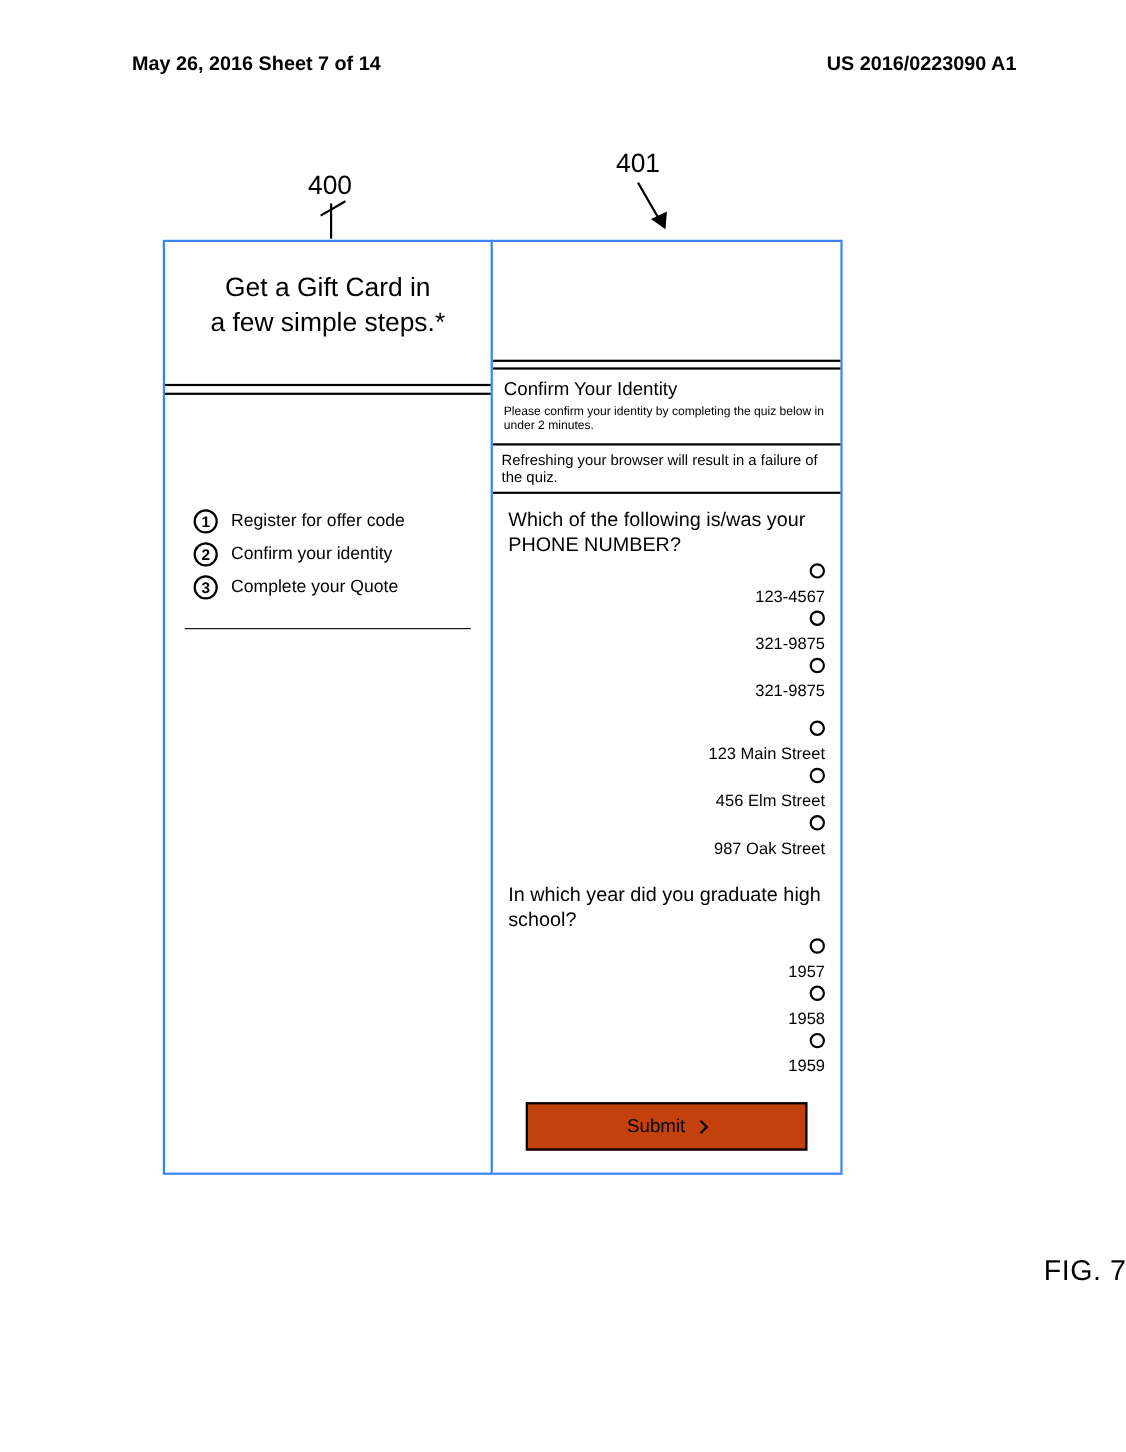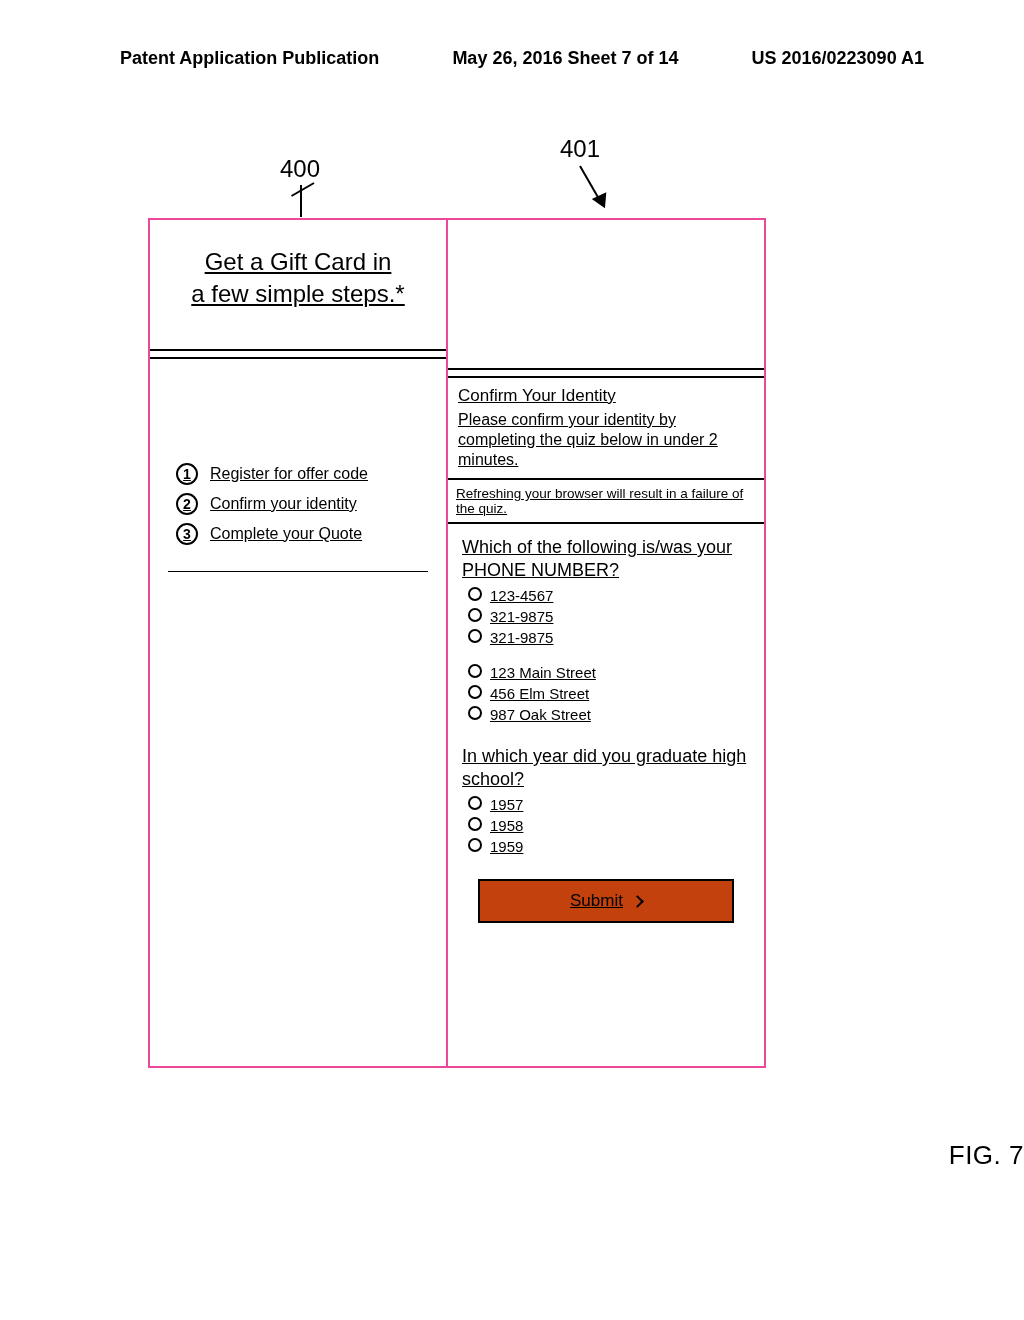--- a/index.html
+++ b/index.html
@@ -27,61 +27,60 @@
   .c401-arrow .head { position:absolute; left: 14px; top: 30px; width:0; height:0; border-left:8px solid transparent; border-right:8px solid transparent; border-top:14px solid #000; transform: rotate(-25deg);}
 
   .c402 { left: 270px; top: 368px; text-decoration: underline; }
 
   .c600 { left: 660px; top: 320px; }
   .c600-lead { position:absolute; left: 680px; top: 350px; width:2px; height: 20px; background:#000;}
   .c600-lead::after { content:""; position:absolute; left:-12px; top:-3px; width:26px; height:2px; background:#000; transform: rotate(-30deg); transform-origin: right center; }
 
   .panels { position: absolute; left: 148px; top: 218px; width: 720px; height: 850px; display:flex; gap: 0; }
 
-  .left-panel, .right-panel { border: 2px solid #ec4899; text-decoration: underline; }
+  .left-panel, .right-panel { border: 2px solid #3b82f6; }
   .left-panel { width: 300px; position: relative; background:#fff; }
   .right-panel { width: 320px; margin-left: -2px; background:#fff; }
 
   .left-title-box { border-bottom: 2px solid #000; padding: 26px 22px 38px 22px; text-align:center; }
   .left-title-line { font-size: 24px; line-height: 1.35; }
 
   .thin-divider { height: 8px; border-bottom: 2px solid #000; }
 
   .left-body { padding: 10px 18px 20px 18px; }
 
   .steps { margin-top: 94px; padding-left: 8px; }
   .step-row { display:flex; align-items:center; gap: 12px; margin-bottom: 8px; font-size: 16px; }
   .step-bullet { width: 22px; height:22px; border: 2px solid #000; border-radius: 50%; display:flex; align-items:center; justify-content:center; font-size: 14px; font-weight:bold; }
 
   .left-lower-divider { margin-top: 26px; border-top: 1px solid #000; }
   
   .right-panel { display:flex; flex-direction:column; }
   .r-top { height: 148px; }
   .r-title { padding: 8px 10px 2px 10px; font-size: 17px; }
-  .r-subtitle { padding: 2px 10px 8px 10px; font-size: 16px; line-height: 1.25; }
+  .r-subtitle { padding: 2px 10px 8px 10px; font-size: 11px; line-height: 1.25; }
   .r-sep { border-top: 2px solid #000; }
   .r-warn { padding: 6px 8px; font-size: 13.5px; }
 
   .q-block { padding: 4px 14px 6px 14px; }
   .q-text { font-size: 18px; line-height: 1.25; margin: 8px 0 6px 0; }
-  .opt-row { display:flex; align-items:flex-start; gap: 8px; font-size: 15px; margin: 4px 0 4px 6px; }
+  .opt-row { display:flex; align-items:flex-end; gap: 8px; font-size: 15px; margin: 4px 0 4px 6px; flex-direction: column; }
   .radio { width: 14px; height: 14px; border: 2px solid #000; border-radius: 50%; flex: 0 0 auto; }
 
   .submit-wrap { padding: 14px 30px 20px 30px; }
   .submit-btn { width: 100%; border: 2px solid #000; padding: 10px 0; text-align:center; font-size: 17px; background:#c2410c; display:flex; align-items:center; justify-content:center; gap:10px; }
   .chevron-right { display:inline-block; width: 9px; height: 9px; border-top: 2px solid #000; border-right: 2px solid #000; transform: rotate(45deg); }
 
   .fig-label { position:absolute; left:0; right:0; top: 1140px; text-align:right; font-size: 26px; letter-spacing: 0.5px; margin-left: 33px; }
 </style>
 </head>
 <body>
 <div class="page">
 
   <div class="header-row">
-    <div class="header-left">Patent Application Publication</div>
     <div class="header-mid">May 26, 2016 Sheet 7 of 14</div>
     <div class="header-right">US 2016/0223090 A1</div>
   </div>
 
   <div class="callouts">
     <div class="callout-num c400">400</div>
     <div class="c400-lead"></div>
 
     <div class="callout-num c401">401</div>
     <div class="c401-arrow">

